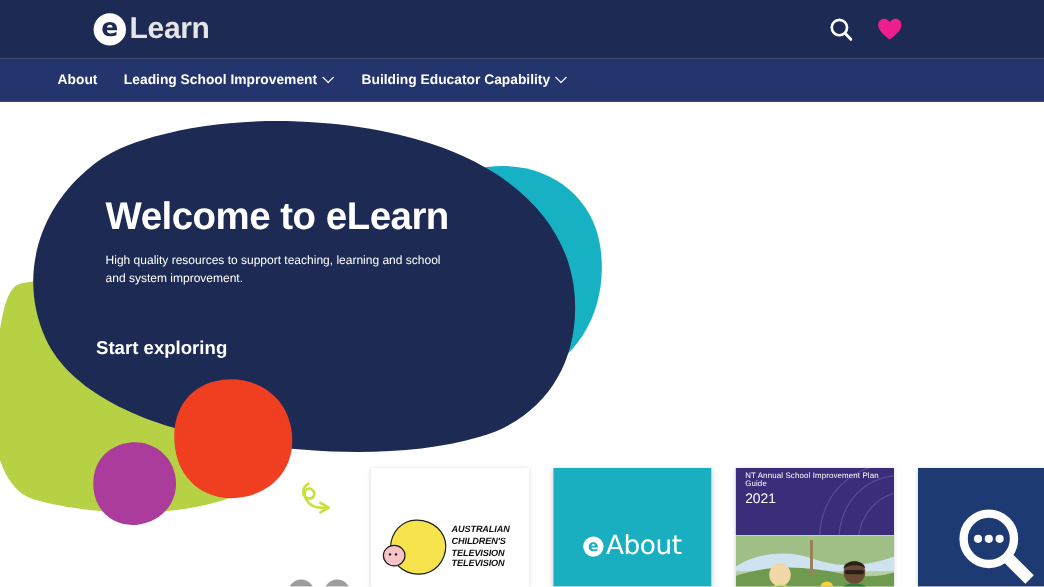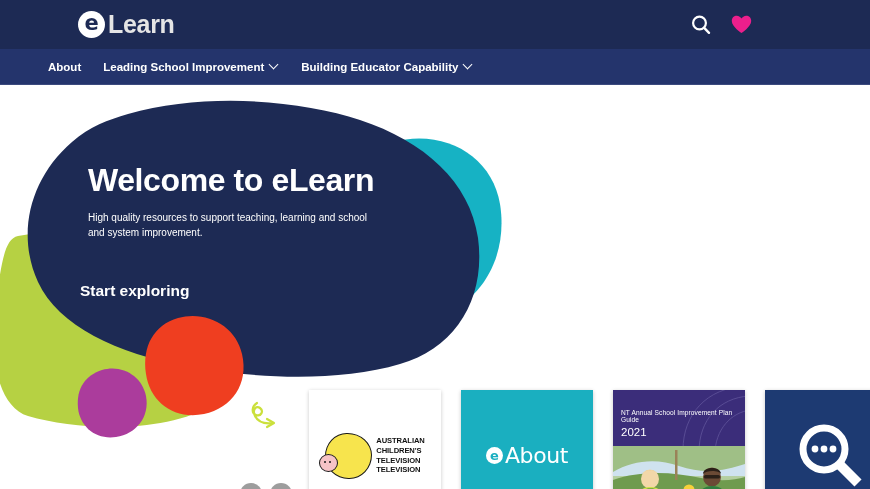--- a/index.html
+++ b/index.html
@@ -254,20 +254,21 @@
   }
   .actf-face::before { left: 4px; }
   .actf-face::after { left: 9px; }
   .actf-words {
     font-size: 7.6px;
     font-weight: 700;
     color: #111111;
     line-height: 1.26;
     letter-spacing: -0.1px;
     font-family: "Liberation Sans", sans-serif;
+    font-style: italic;
   }
 
   
   .edash {
     background: #1aafc0;
     height: 100%;
     display: flex;
     align-items: center;
     justify-content: center;
     gap: 2px;
@@ -294,21 +295,21 @@
     font-weight: 400;
     color: #ffffff;
     letter-spacing: -0.4px;
     font-family: "DejaVu Sans", sans-serif;
   }
 
   
   .asip-top {
     height: 56px;
     background: #3b2d7a;
-    padding: 19px 8px 0 8px;
+    padding: 3px 8px 0 8px;
     position: relative;
     overflow: hidden;
   }
   .asip-top svg {
     position: absolute;
     right: -8px; top: -6px;
     opacity: 0.35;
   }
   .asip-guide {
     font-size: 6.6px;

